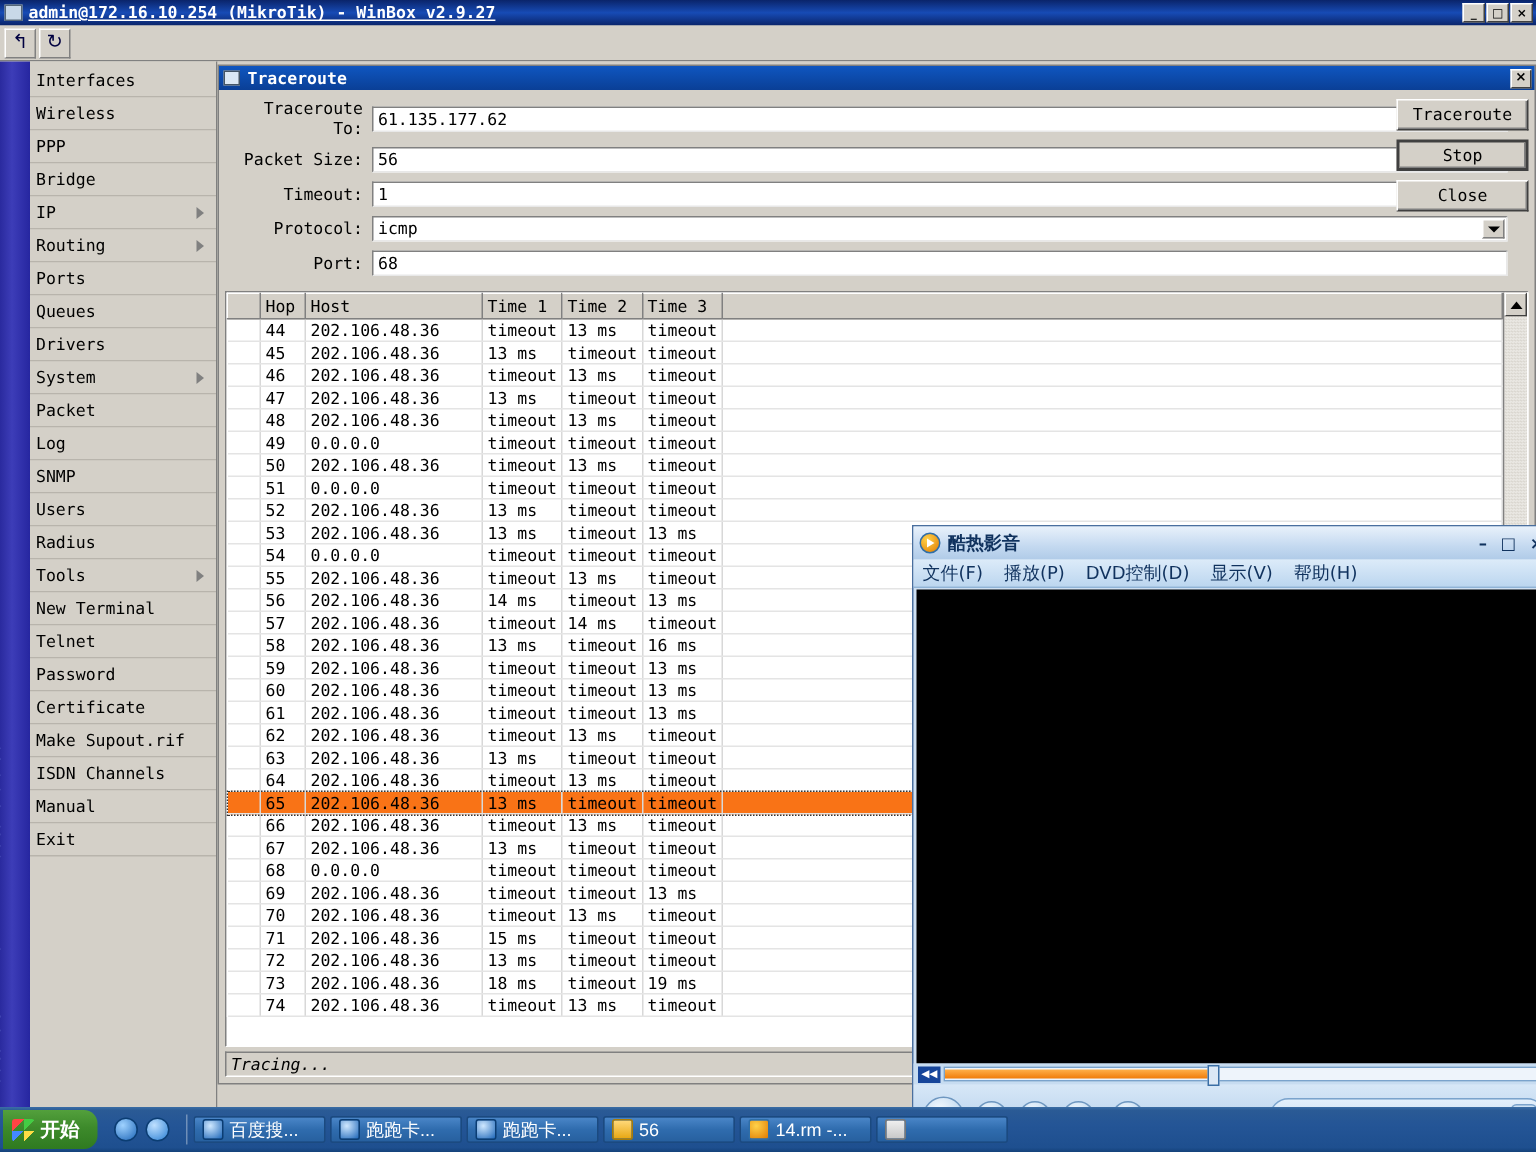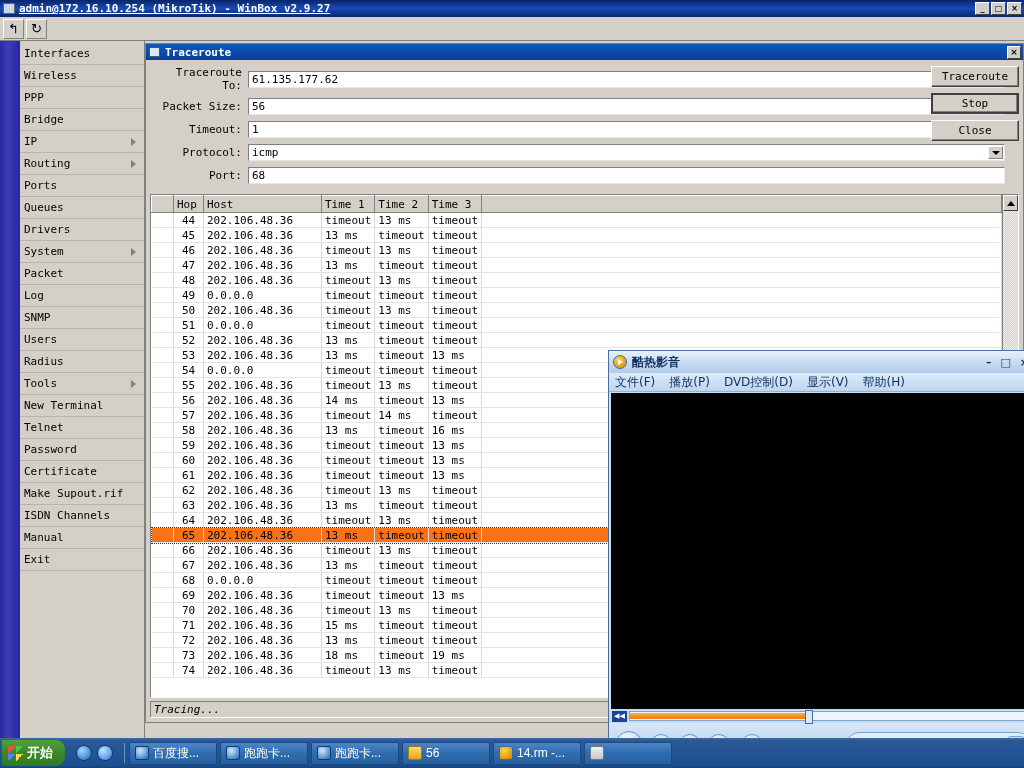--- a/index.html
+++ b/index.html
@@ -169,21 +169,21 @@
     border-bottom-color: #808080;
     font-family: "DejaVu Sans Mono", monospace; font-size: 11px; font-weight: normal;
     text-align: left; padding: 1px 3px; height: 17px; color: #000;
   }
   table.tr-table td {
     border-right: 1px solid #d8d8d8; border-bottom: 1px solid #e4e4e4;
     font-family: "DejaVu Sans Mono", monospace; font-size: 11px;
     padding: 0 3px; height: 15px; color: #000; white-space: nowrap;
   }
   td.c-flag { width: 22px; }
-  td.c-hop  { width: 30px; text-align: center; }
+  td.c-hop  { width: 30px; text-align: left; }
   td.c-host { width: 118px; }
   td.c-t1, td.c-t2, td.c-t3 { width: 51px; }
   tr.sel td { background: #f97316; color: #000; }
   tr.sel { outline: 1px dotted #333; }
   .vsb {
     width: 16px; background: #d4d0c8; border-left: 1px solid #808080;
     display: flex; flex-direction: column;
   }
   .vsb-arrow {
     height: 16px; background: #d4d0c8;
@@ -290,21 +290,21 @@
   .ql { display: flex; align-items: center; gap: 5px; padding: 0 7px; }
   .ql-ic {
     width: 16px; height: 16px; border-radius: 50%;
     background: radial-gradient(circle at 35% 30%, #9fd2ff, #1d66b8);
     border: 1px solid #0b3d73;
   }
   .ql-ic.two { background: radial-gradient(circle at 35% 30%, #bfe0ff, #2a7fd4); }
   .tb-sep { width: 1px; height: 20px; background: rgba(255,255,255,.35); margin: 0 4px;}
   .tasks { display: flex; align-items: center; gap: 3px; flex: 1; overflow: hidden; }
   .task {
-    height: 23px; min-width: 88px; max-width: 104px;
+    height: 18px; min-width: 88px; max-width: 104px;
     background: linear-gradient(to bottom, #4a86c8, #2f6cae 50%, #27609f);
     border: 1px solid #1b4a80; border-radius: 2px;
     display: flex; align-items: center; gap: 4px; padding: 0 5px;
     color: #fff; font-size: 12px; white-space: nowrap; overflow: hidden;
   }
   .task .ic { width: 14px; height: 14px; flex: none; border-radius: 2px; }
   .ic-ie { background: radial-gradient(circle at 35% 30%, #cfe8ff, #1d66b8); border-radius:50%; border:1px solid #0b3d73;}
   .ic-folder { background: linear-gradient(to bottom,#ffd97a,#e8a712); border:1px solid #a87b06; border-radius:1px;}
   .ic-media { background: radial-gradient(circle at 35% 30%, #ffd24a, #e07b00); border-radius:50%; border:1px solid #2f6ea8;}
   .ic-win { background: linear-gradient(to bottom,#f0f0f0,#c8c8c8); border:1px solid #777;}

